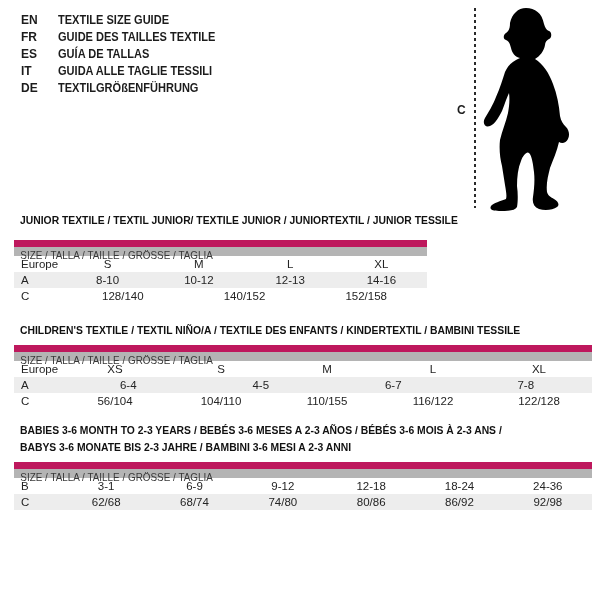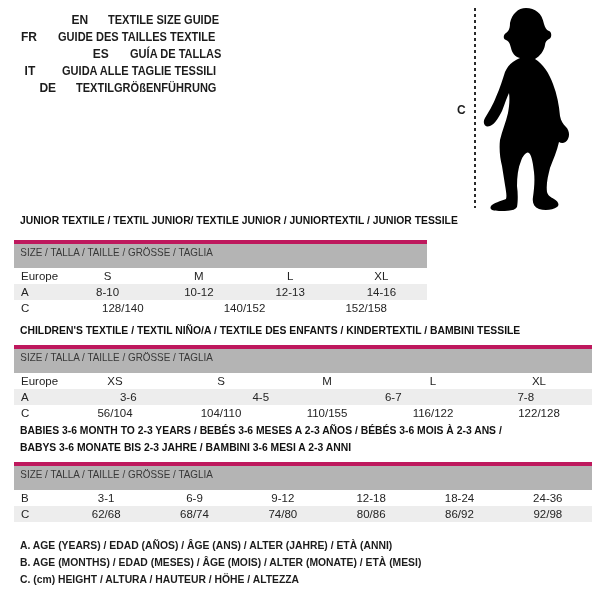--- a/index.html
+++ b/index.html
@@ -3,21 +3,21 @@
 <meta charset="utf-8">
 <style>
   html,body{margin:0;padding:0;}
   .page{
     position:relative;width:600px;height:600px;background:#fff;
     font-family:"Liberation Sans", sans-serif;color:var(--ink,#1c1c1c);
     overflow:hidden;
   }
   
   .lang-list{position:absolute;left:21px;top:12px;}
-  .lang-row{display:flex;height:17px;line-height:17px;justify-content:flex-end;}
+  .lang-row{display:flex;height:17px;line-height:17px;}
   .lang-code{width:37px;font-weight:bold;font-size:12px;}
   .lang-title{font-weight:bold;font-size:12px;transform:scaleX(0.92);transform-origin:left center;white-space:nowrap;}
   
   .measure-line{
     position:absolute;left:474px;top:8px;width:2px;height:200px;
     background:repeating-linear-gradient(to bottom,#2a2a2a 0 3px,transparent 3px 6px);
   }
   .figure-label{position:absolute;left:457px;top:103px;font-weight:bold;font-size:12px;}
   .baby-svg{position:absolute;left:480px;top:0px;width:120px;height:215px;}
   
@@ -27,22 +27,22 @@
   }
   #title-junior{top:212px;}
   #title-children{top:322px;}
   #title-babies{top:422px;}
   
   .size-table{position:absolute;left:14px;}
   #t-junior{top:240px;width:413px;}
   #t-children{top:345px;width:578px;}
   #t-babies{top:462px;width:578px;}
   .t-head{
-    height:28px;line-height:16px;background:var(--bar,#b4b4b4);color:#383838;
-    font-size:11px;border-top:4px solid #be185d;box-sizing:border-box;
+    height:16px;line-height:16px;background:var(--bar,#b4b4b4);color:#383838;
+    font-size:11px;border-top:7px solid #be185d;box-sizing:border-box;
   }
   .t-head span{display:inline-block;padding-left:7px;transform:scaleX(0.9);transform-origin:left center;white-space:nowrap;}
   .t-row{display:flex;height:16px;line-height:16px;font-size:11.5px;color:#242424;}
   .t-row.striped{background:var(--stripe,#ededed);}
   .t-label{width:48px;padding-left:7px;box-sizing:border-box;}
   .t-cell{flex:1;text-align:center;}
   
   .notes{position:absolute;left:20px;top:537px;}
   .note-line{
     font-weight:bold;font-size:11.5px;line-height:17px;white-space:nowrap;
@@ -124,21 +124,21 @@
     <div class="t-row">
       <span class="t-label">Europe</span>
       <span class="t-cell">XS</span>
       <span class="t-cell">S</span>
       <span class="t-cell">M</span>
       <span class="t-cell">L</span>
       <span class="t-cell">XL</span>
     </div>
     <div class="t-row striped">
       <span class="t-label">A</span>
-      <span class="t-cell">3-6</span>
+      <span class="t-cell">6-4</span>
       <span class="t-cell">4-5</span>
       <span class="t-cell">6-7</span>
       <span class="t-cell">7-8</span>
     </div>
     <div class="t-row">
       <span class="t-label">C</span>
       <span class="t-cell">56/104</span>
       <span class="t-cell">104/110</span>
       <span class="t-cell">110/155</span>
       <span class="t-cell">116/122</span>
@@ -165,19 +165,14 @@
       <span class="t-label">C</span>
       <span class="t-cell">62/68</span>
       <span class="t-cell">68/74</span>
       <span class="t-cell">74/80</span>
       <span class="t-cell">80/86</span>
       <span class="t-cell">86/92</span>
       <span class="t-cell">92/98</span>
     </div>
   </div>
 
-  <div class="notes">
-    <div class="note-line">A. AGE (YEARS) / EDAD (AÑOS) / ÂGE (ANS) / ALTER (JAHRE) / ETÀ (ANNI)</div>
-    <div class="note-line">B. AGE (MONTHS) / EDAD (MESES) / ÂGE (MOIS) / ALTER (MONATE) / ETÀ (MESI)</div>
-    <div class="note-line">C. (cm) HEIGHT / ALTURA / HAUTEUR / HÖHE / ALTEZZA</div>
-  </div>
 
 </div>
 
 </body></html>

